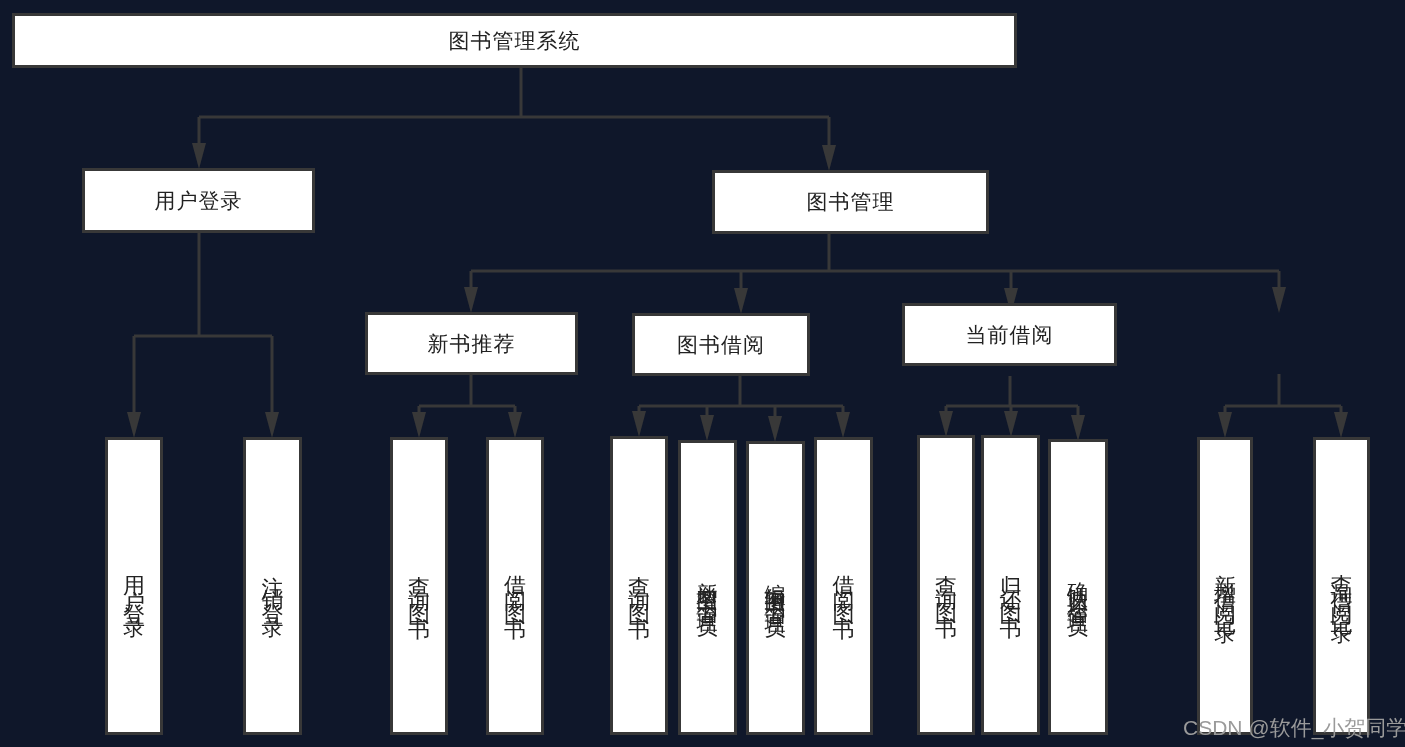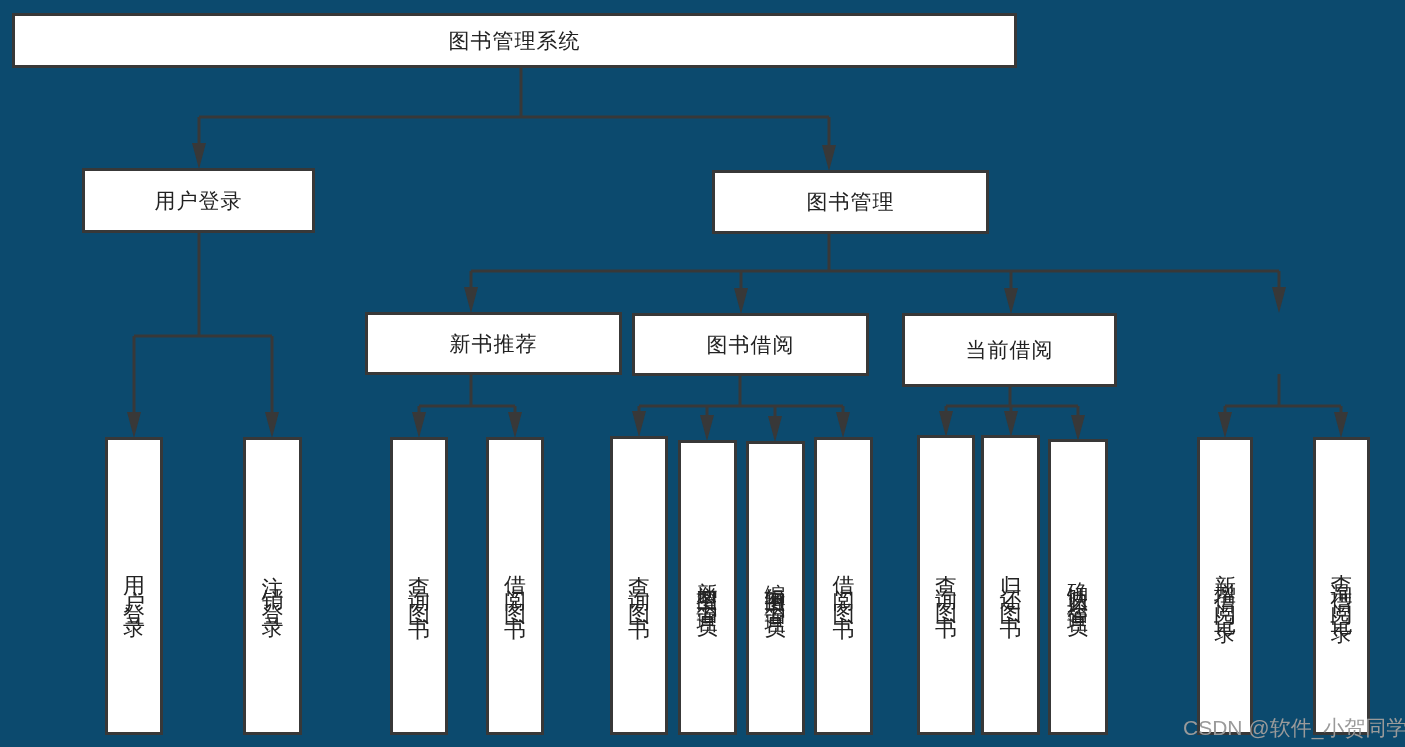--- a/index.html
+++ b/index.html
@@ -1,19 +1,19 @@
 <!DOCTYPE html>
 <html><head>
 <meta charset="utf-8">
 <style>
   html,body{margin:0;padding:0;background:#ffffff;}
   .canvas{
     position:relative;
     width:1405px;height:747px;
-    background:#0c4a6e;
+    background:#0f172a;
     font-family:"Liberation Sans", sans-serif;
     color:#222222;
     overflow:hidden;
   }
   .connectors{position:absolute;left:0;top:0;z-index:1;}
   .node{
     position:absolute;
     background:#ffffff;
     border:3px solid #383838;
     box-sizing:border-box;
@@ -87,27 +87,27 @@
     <span>图书管理系统</span>
   </div>
 
   <div class="node h" style="left:82px;top:168px;width:233px;height:65px">
     <span>用户登录</span>
   </div>
   <div class="node h" style="left:712px;top:170px;width:277px;height:64px">
     <span>图书管理</span>
   </div>
 
-  <div class="node h" style="left:365px;top:312px;width:257px;height:63px">
+  <div class="node h" style="left:365px;top:312px;width:213px;height:63px">
     <span>新书推荐</span>
   </div>
-  <div class="node h" style="left:632px;top:313px;width:237px;height:63px">
+  <div class="node h" style="left:632px;top:313px;width:178px;height:63px">
     <span>图书借阅</span>
   </div>
-  <div class="node h" style="left:902px;top:313px;width:215px;height:74px">
+  <div class="node h" style="left:902px;top:303px;width:215px;height:63px">
     <span>当前借阅</span>
   </div>
 
   <div class="node v" style="left:105px;top:437px;width:58px;height:298px">
     <span>用户登录</span>
   </div>
   <div class="node v" style="left:243px;top:437px;width:59px;height:298px">
     <span>注销登录</span>
   </div>
 

